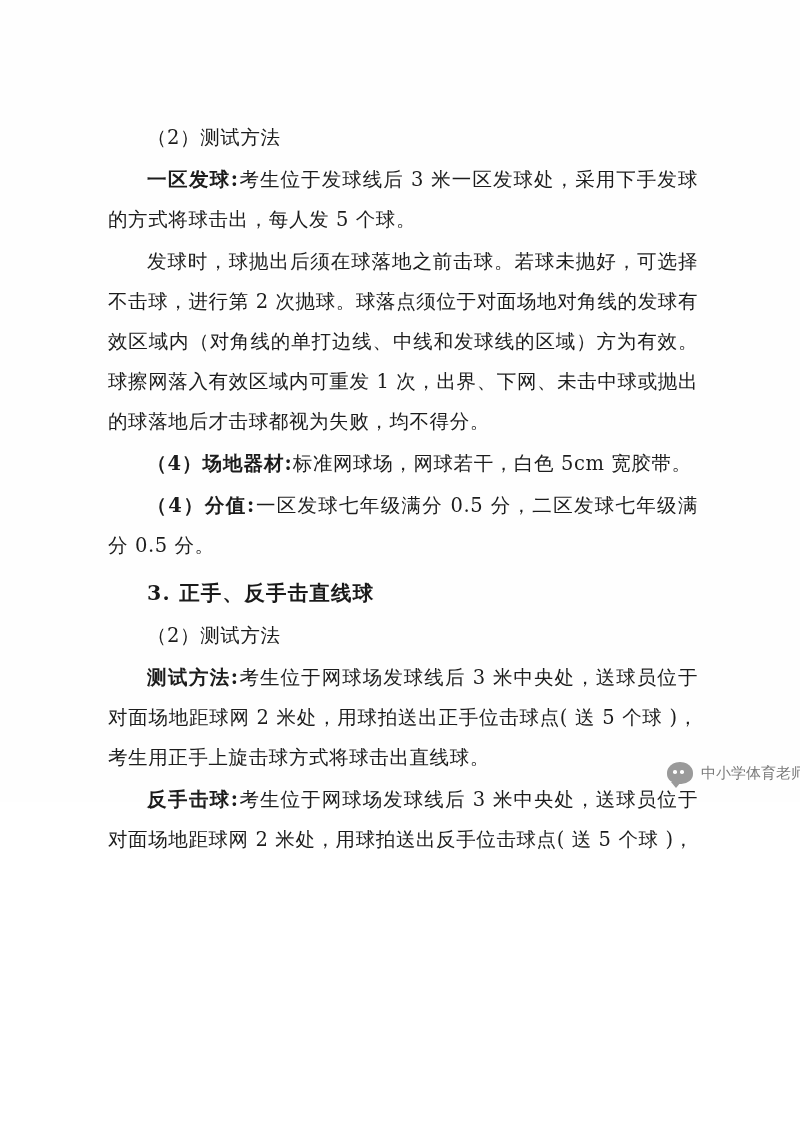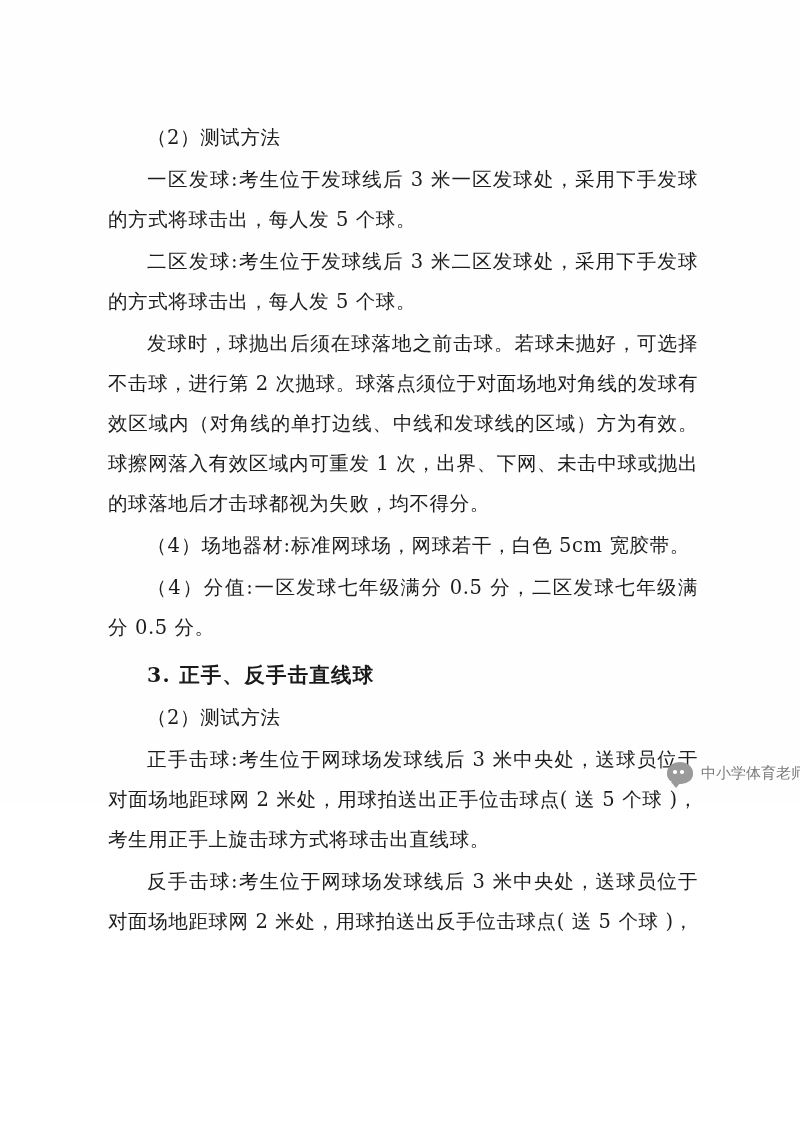--- a/index.html
+++ b/index.html
@@ -35,21 +35,21 @@
     letter-spacing: 0.6px;
     text-align: justify;
     text-justify: inter-ideograph;
     margin: 0 0 2px 0;
     color: #1c1c1c;
   }
   .indent {
     text-indent: 39px;
   }
   .lead {
-    font-weight: normal;
+    font-weight: bold;
     letter-spacing: 1px;
   }
   .heading {
     font-size: 20.5px;
     font-weight: bold;
     line-height: 42px;
     letter-spacing: 1.2px;
     margin: 6px 0 2px 0;
     text-indent: 39px;
   }
@@ -100,23 +100,20 @@
   <div class="content">
 
     <p class="para indent">
       <span>（2）测试方法</span>
     </p>
 
     <p class="para indent">
       <span class="lead">一区发球:</span><span>考生位于发球线后 3 米一区发球处，采用下手发球的方式将球击出，每人发 5 个球。</span>
     </p>
 
-    <p class="para indent">
-      <span class="lead">二区发球:</span><span>考生位于发球线后 3 米二区发球处，采用下手发球的方式将球击出，每人发 5 个球。</span>
-    </p>
 
     <p class="para indent">
       <span>发球时，球抛出后须在球落地之前击球。若球未抛好，可选择不击球，进行第 2 次抛球。球落点须位于对面场地对角线的发球有效区域内（对角线的单打边线、中线和发球线的区域）方为有效。球擦网落入有效区域内可重发 1 次，出界、下网、未击中球或抛出的球落地后才击球都视为失败，均不得分。</span>
     </p>
 
     <p class="para indent">
       <span class="lead">（4）场地器材:</span><span>标准网球场，网球若干，白色 5cm 宽胶带。</span>
     </p>
 
     <p class="para indent">
@@ -126,21 +123,21 @@
     <p class="heading">
       <span>3. 正手、反手击直线球</span>
     </p>
 
 
     <p class="para indent">
       <span>（2）测试方法</span>
     </p>
 
     <p class="para indent">
-      <span class="lead">正手击球:</span><span>考生位于网球场发球线后 3 米中央处，送球员位于对面场地距球网 2 米处，用球拍送出正手位击球点( 送 5 个球 )，考生用正手上旋击球方式将球击出直线球。</span>
+      <span class="lead">测试方法:</span><span>考生位于网球场发球线后 3 米中央处，送球员位于对面场地距球网 2 米处，用球拍送出正手位击球点( 送 5 个球 )，考生用正手上旋击球方式将球击出直线球。</span>
     </p>
 
     <p class="para indent">
       <span class="lead">反手击球:</span><span>考生位于网球场发球线后 3 米中央处，送球员位于对面场地距球网 2 米处，用球拍送出反手位击球点( 送 5 个球 )，</span>
     </p>
 
   </div>
 
   <div class="footer">
     <span class="wechat-badge">

